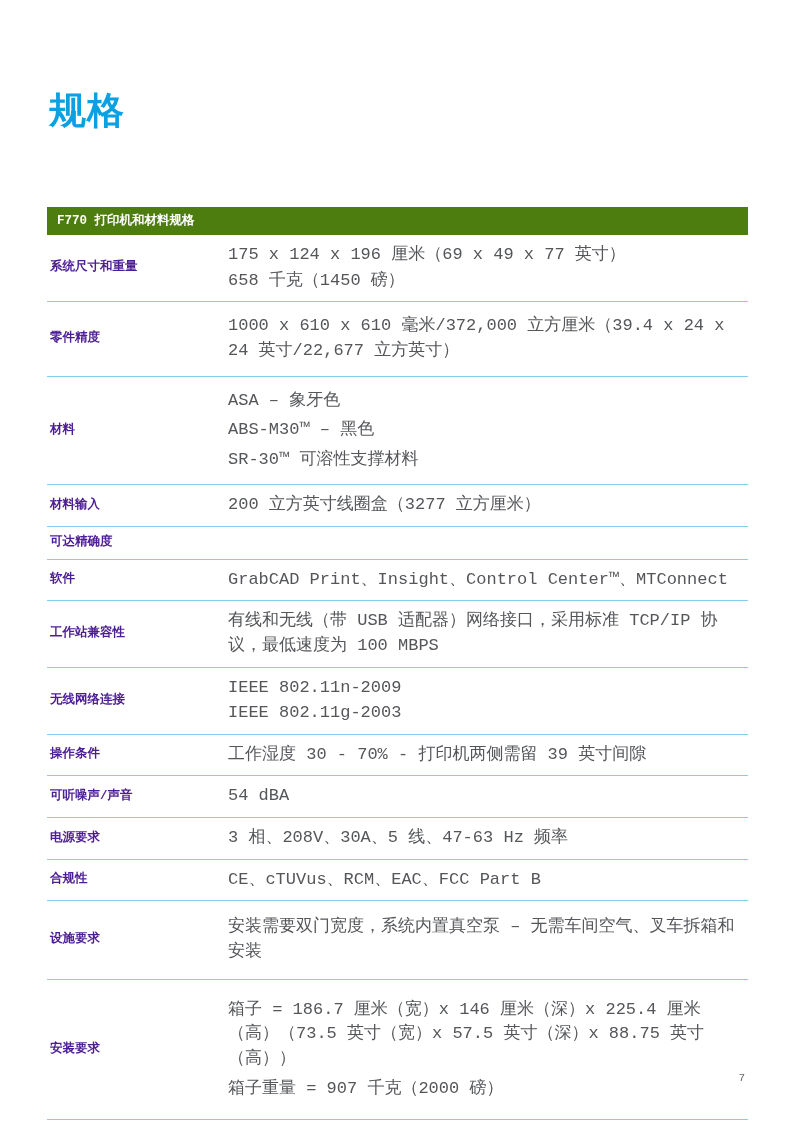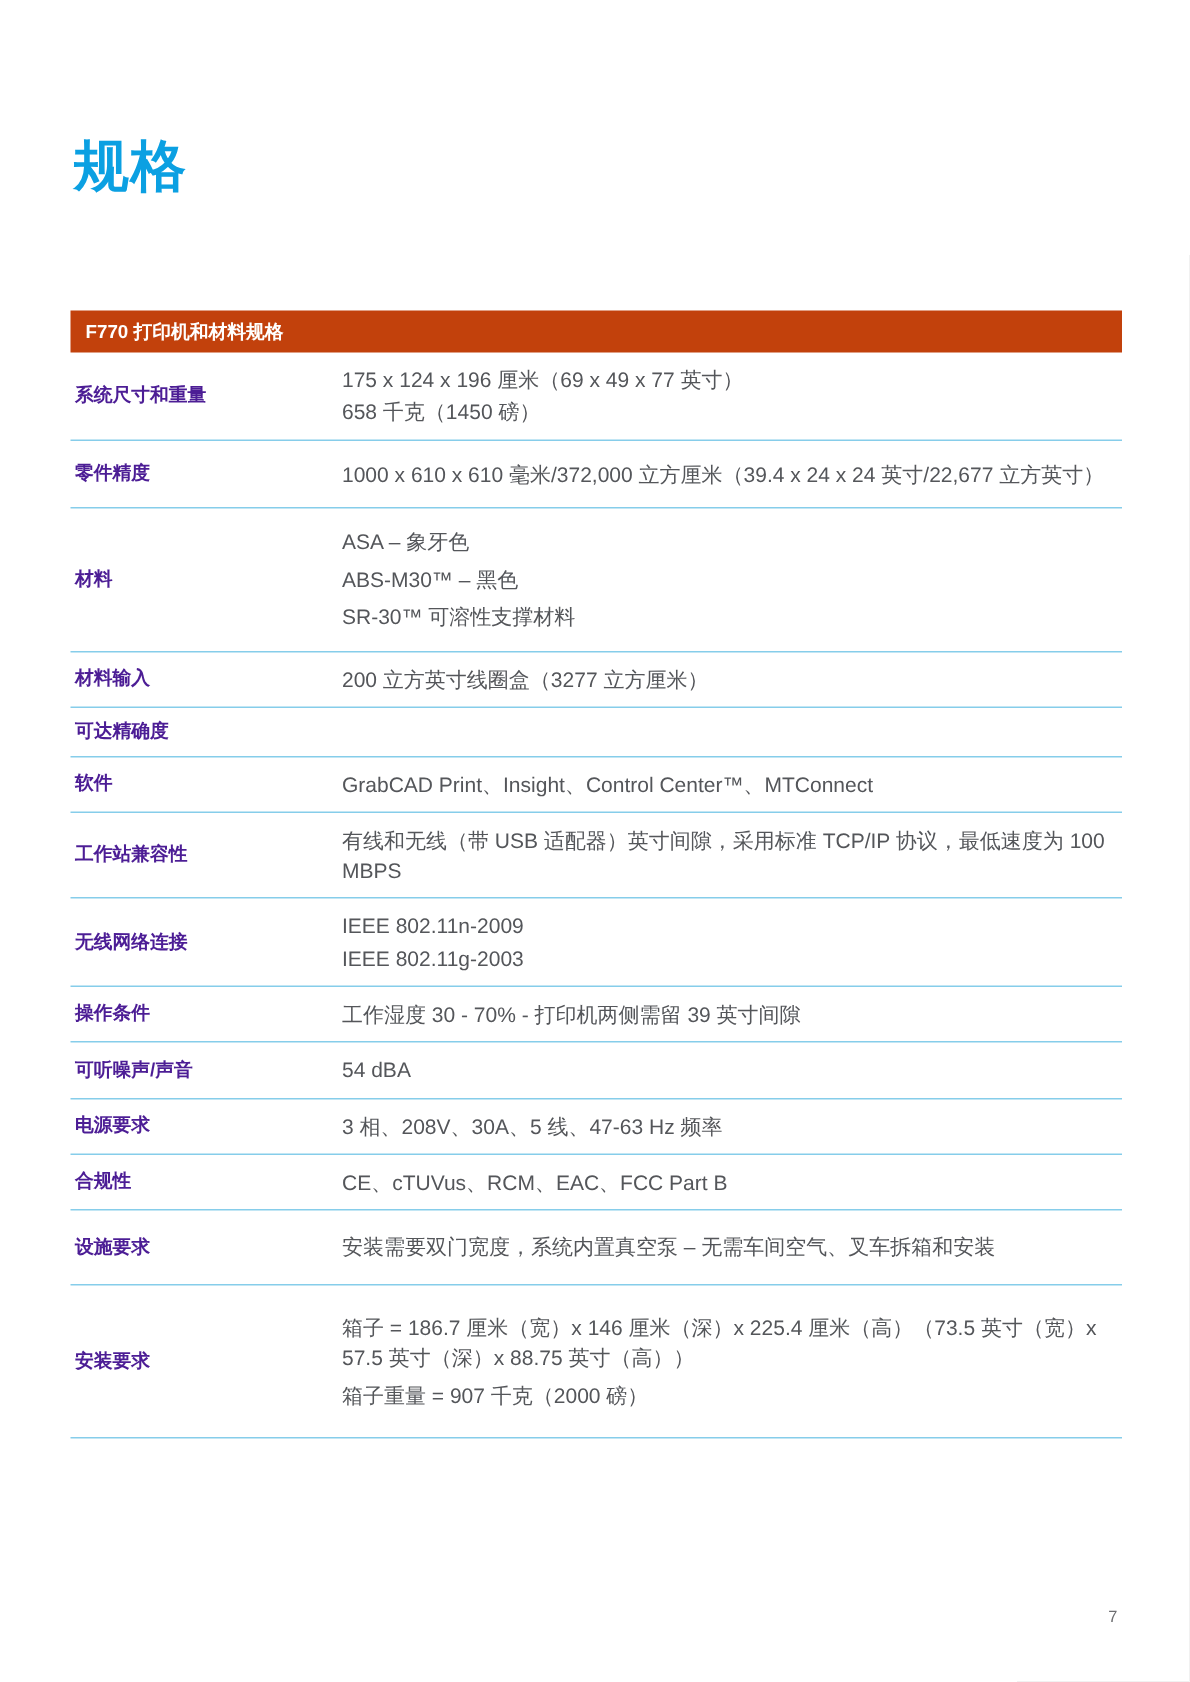--- a/index.html
+++ b/index.html
@@ -1,41 +1,41 @@
 <!DOCTYPE html>
 <html lang="zh"><head>
 <meta charset="utf-8">
 <style>
   html,body{margin:0;padding:0;background:#e8e8e8;}
   .page{
     position:relative;
     width:793px;height:1121px;
     background:#ffffff;
     margin:0 auto;
-    font-family:Liberation Sans, sans-serif;
+    font-family:Liberation Mono, monospace;
     color:#54565a;
     overflow:hidden;
     box-sizing:border-box;
   }
   .doc-title{
     position:absolute;
     left:49px;top:86px;
     margin:0;
     font-size:37px;
     font-weight:bold;
     color:#0ba0e2;
     letter-spacing:1px;
   }
   .spec-table{
     position:absolute;
     left:47px;top:207px;
     width:701px;
   }
   .spec-header{
-    background:#c2410c;
+    background:#4d7c0f;
     color:#ffffff;
     font-size:12.5px;
     font-weight:bold;
     height:28px;
     line-height:28px;
     padding-left:10px;
     box-sizing:border-box;
   }
   .spec-rows{width:100%;}
   .spec-row{
@@ -51,21 +51,21 @@
     flex:0 0 181px;
     padding-left:3px;
     box-sizing:border-box;
     font-size:12.5px;
     font-weight:bold;
     color:#4c1d95;
     line-height:1.4;
   }
   .spec-value{
     flex:1;
-    font-size:14px;
+    font-size:17px;
     line-height:1.45;
     color:#54565a;
     padding-right:6px;
   }
   .spec-value p{margin:1px 0;}
   .spec-value.v-loose p{margin:5px 0;}
   .page-number{
     position:absolute;
     right:48px;
     top:1072px;
@@ -115,21 +115,21 @@
         </div>
         <div class="spec-row">
           <div class="spec-label">软件</div>
           <div class="spec-value">
             <p>GrabCAD Print、Insight、Control Center™、MTConnect</p>
           </div>
         </div>
         <div class="spec-row">
           <div class="spec-label">工作站兼容性</div>
           <div class="spec-value">
-            <p>有线和无线（带 USB 适配器）英寸间隙，采用标准 TCP/IP 协议，最低速度为 100 MBPS</p>
+            <p>有线和无线（带 USB 适配器）网络接口，采用标准 TCP/IP 协议，最低速度为 100 MBPS</p>
           </div>
         </div>
         <div class="spec-row">
           <div class="spec-label">无线网络连接</div>
           <div class="spec-value">
             <p>IEEE 802.11n-2009</p>
             <p>IEEE 802.11g-2003</p>
           </div>
         </div>
         <div class="spec-row">

